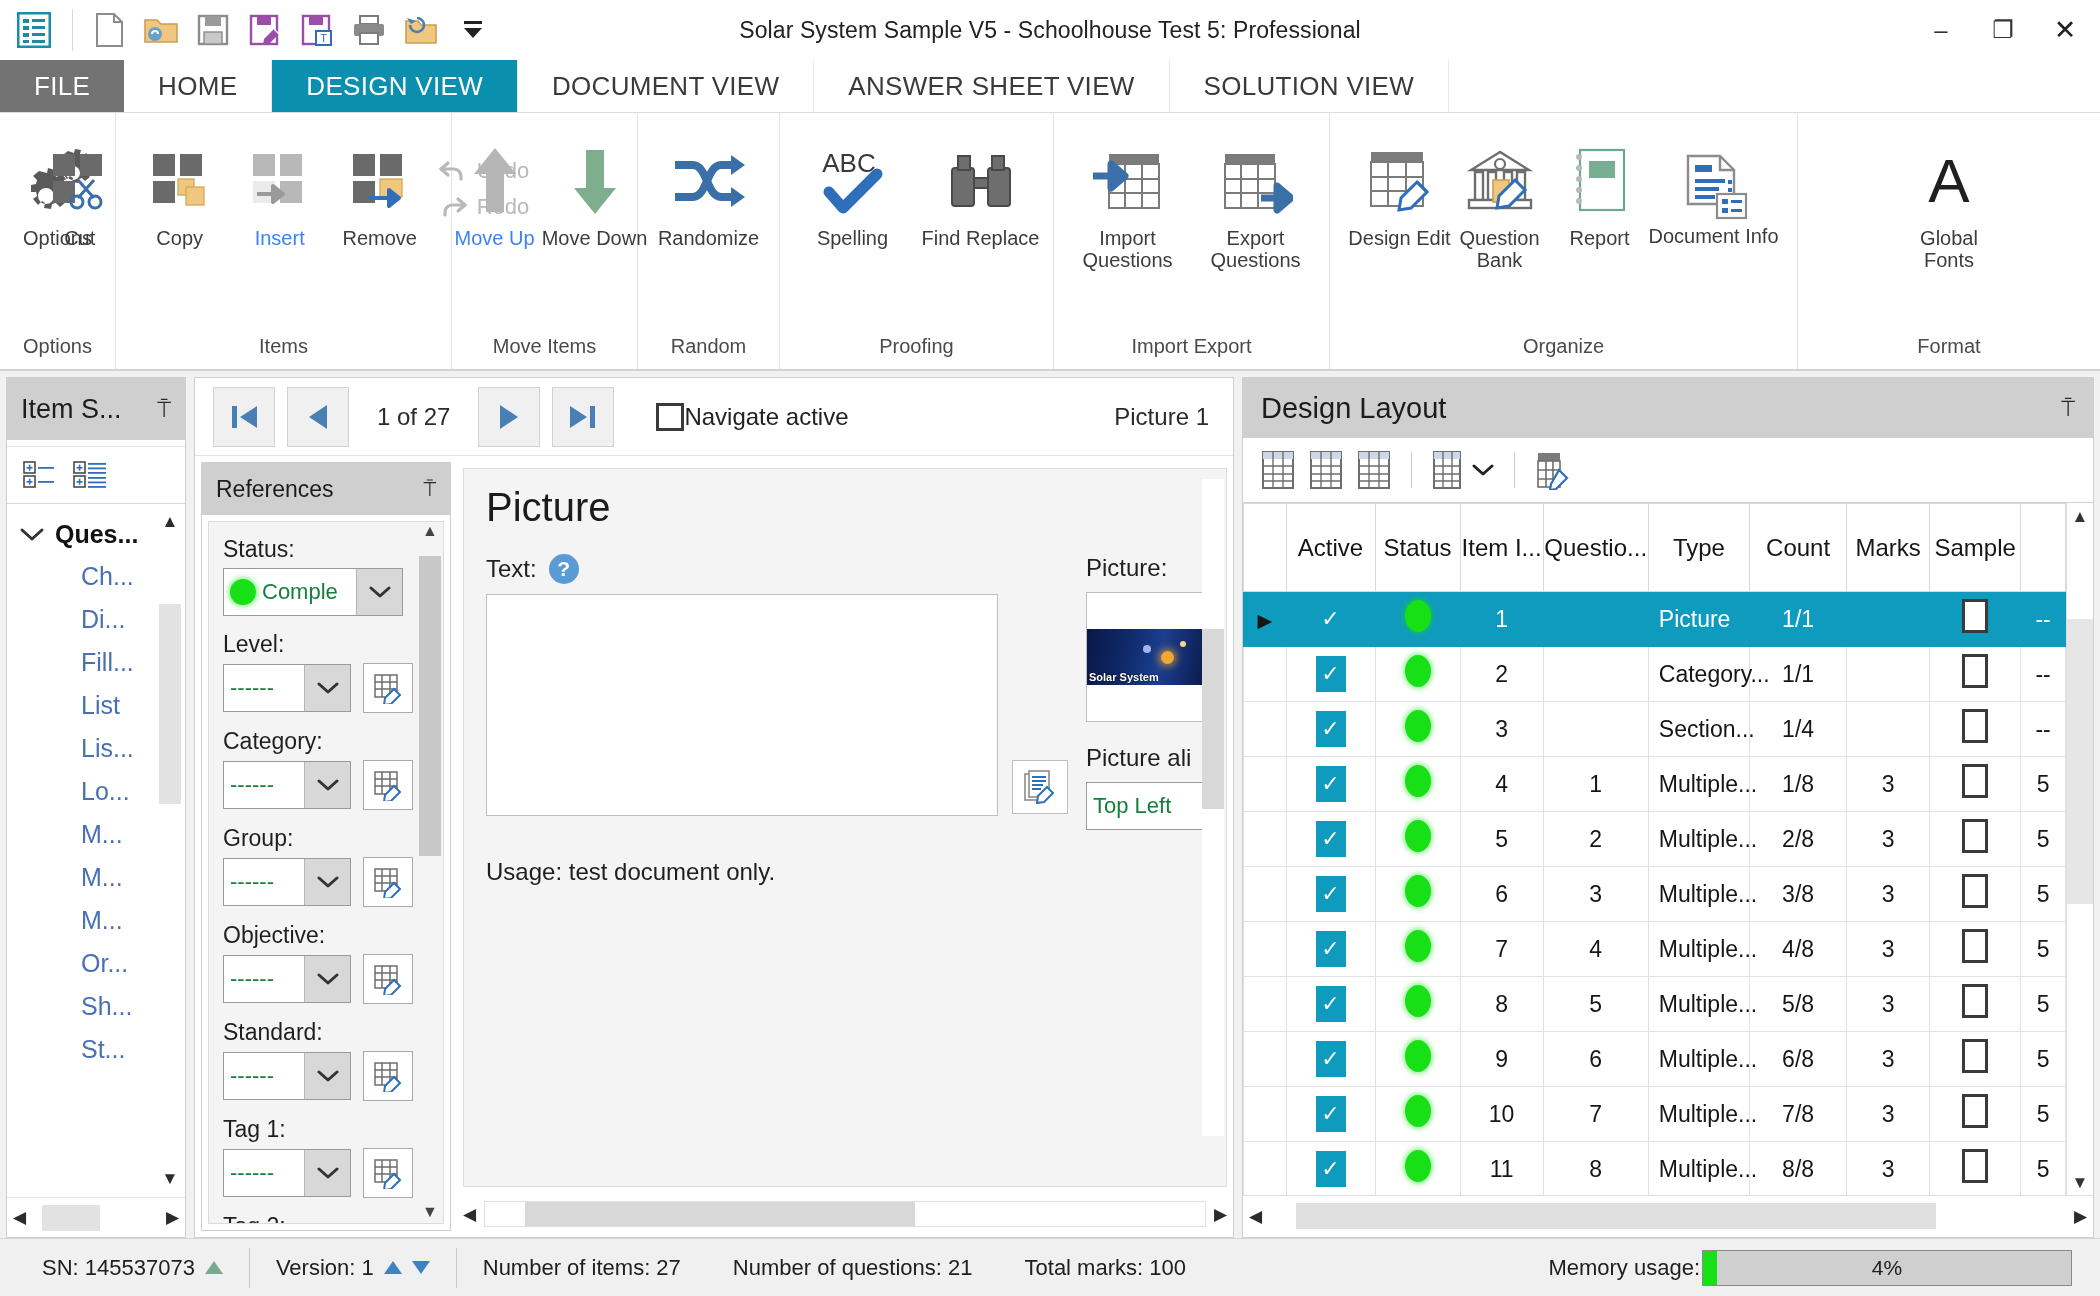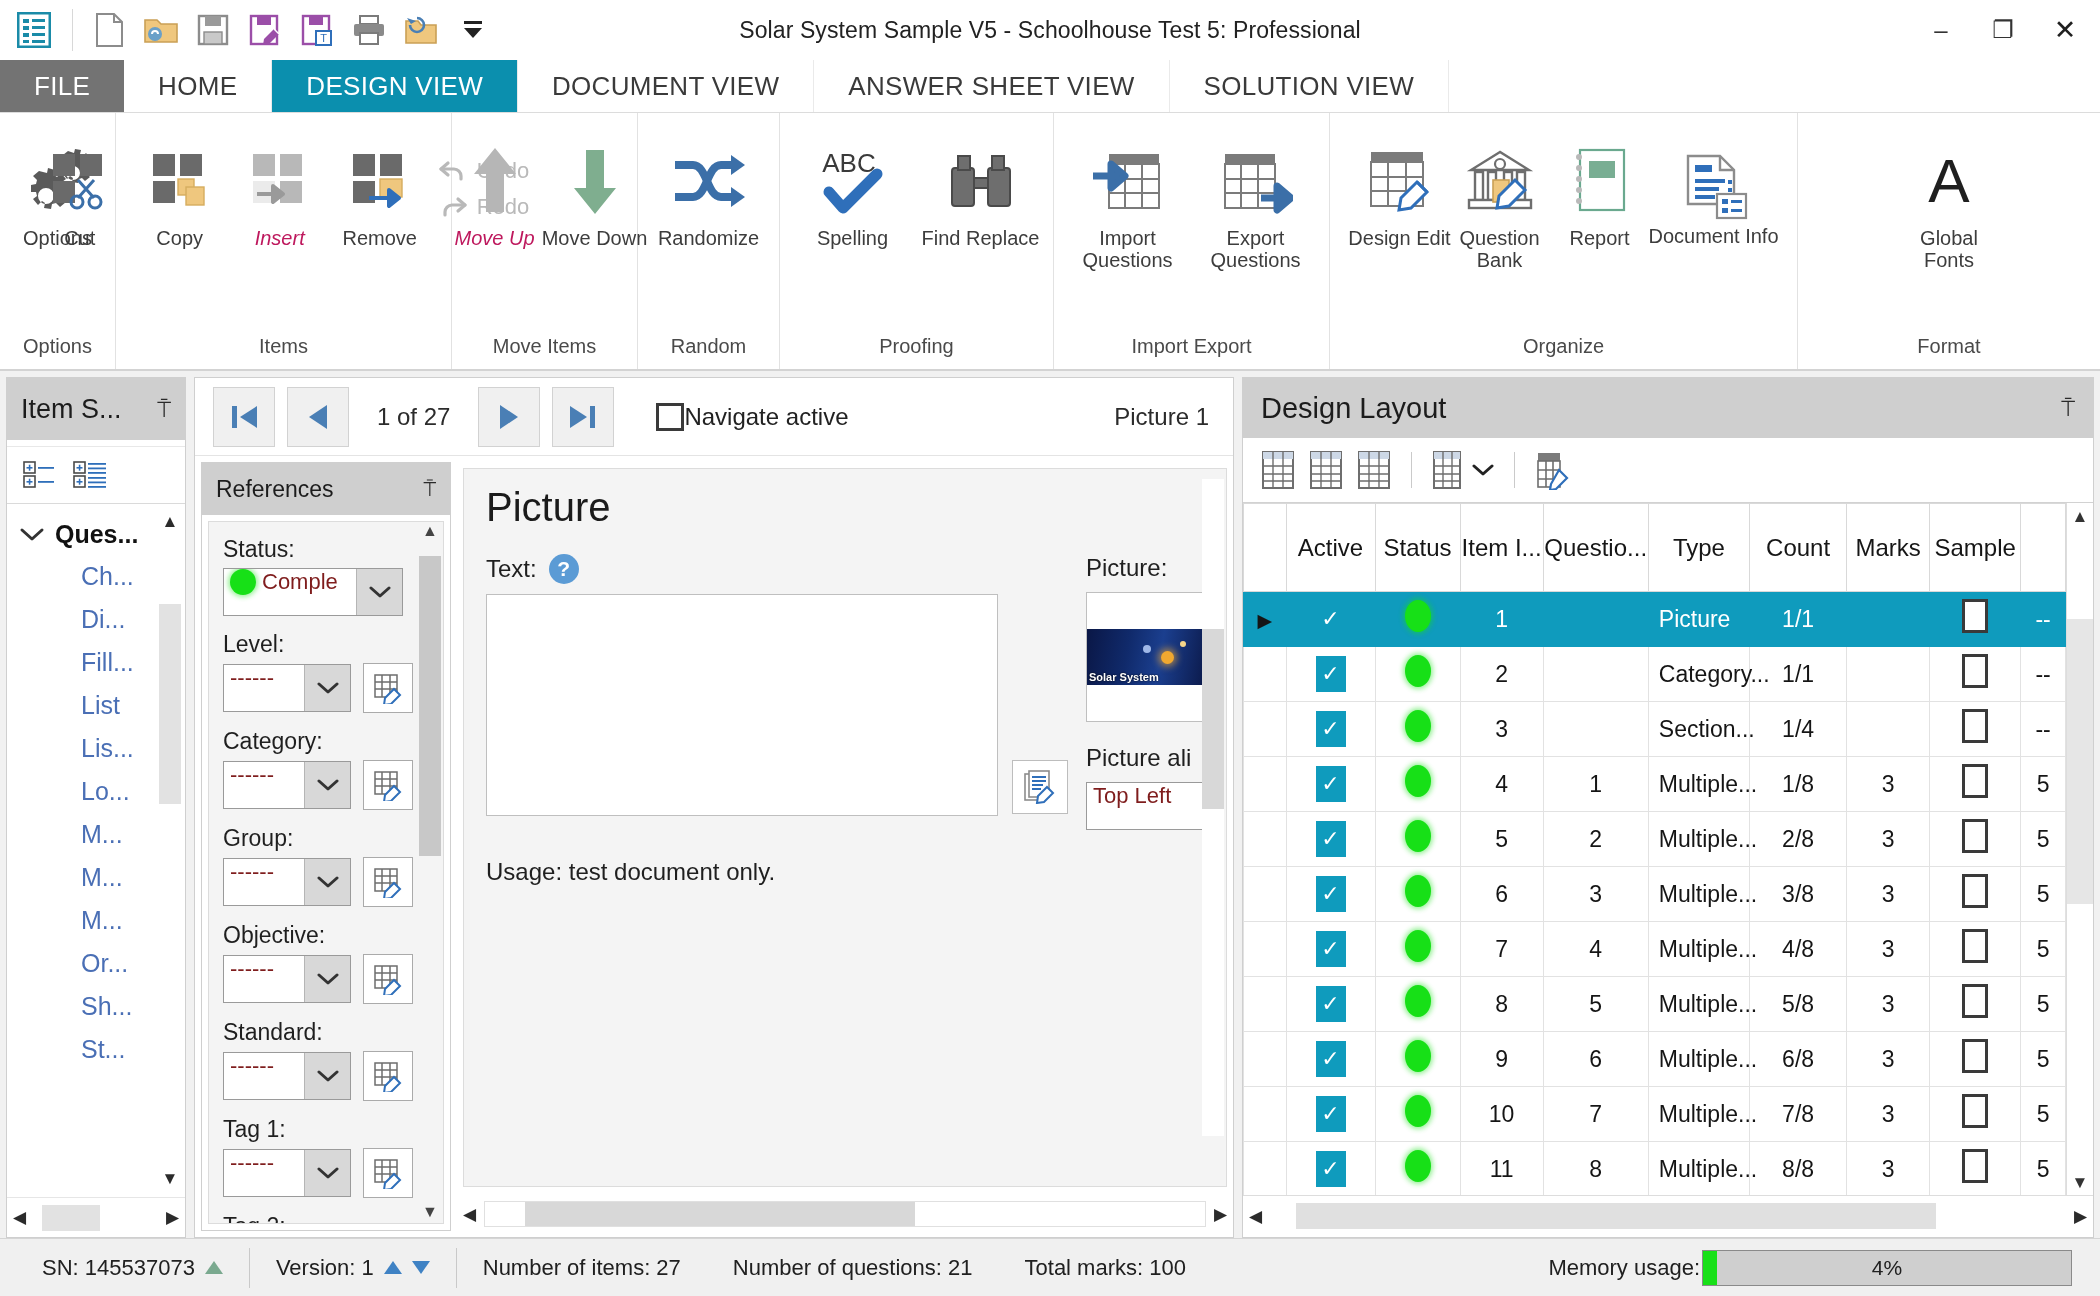--- a/index.html
+++ b/index.html
@@ -32,21 +32,21 @@
 
   
   .ribbon { flex:0 0 258px; height:258px; display:flex; align-items:stretch; background:#fff; border-bottom:2px solid #d3d3d3; position:relative; }
   .rgroup { display:flex; flex-direction:column; align-items:center; border-right:1px solid #e2e2e2; padding:0; position:relative; }
   .rgroup:last-child { border-right:none; }
   .rg-items { flex:1; display:flex; align-items:flex-start; padding-top:16px; }
   .rg-label { height:46px; display:flex; align-items:center; justify-content:center; font-size:20px; color:#4a4a4a; width:100%; }
   .rbtn { width:100px; display:flex; flex-direction:column; align-items:center; padding-top:6px; cursor:default; }
   .rbtn .ico { height:92px; display:flex; align-items:center; justify-content:center; }
   .rbtn .lbl { font-size:20px; color:#3d3d3d; text-align:center; line-height:1.12; width:108px; }
-  .rbtn.dis .lbl { color:#be185d;font-style:italic; }
+  .rbtn.dis .lbl { color:#3b82f6; }
   .rbtn.wide { width:128px; }
   .rbtn.wide .lbl { width:132px; }
   .stackbtn { display:flex; flex-direction:column; gap:4px; justify-content:center; padding-top:26px;}
   .sbtn { display:flex; align-items:center; gap:9px; padding:3px 8px; font-size:22px; color:#b9b9b9; }
 
   
   .body { flex:1; display:flex; background:#f1f1f1; padding:6px 6px 0 6px; gap:0; min-height:0; }
 
   
   .dock-left { width:180px; display:flex; flex-direction:column; background:#fff; border:1px solid #cfcfcf; margin-right:8px; }
@@ -76,21 +76,21 @@
 
   .center-body { flex:1; display:flex; min-height:0; }
   .refs { width:250px; display:flex; flex-direction:column; border-right:1px solid #d0d0d0; background:#fff; margin:6px 0 6px 6px; border:1px solid #cfcfcf;}
   .refs-head { height:52px; background:#cfcfcf; display:flex; align-items:center; padding:0 14px; }
   .refs-title { font-size:23px; color:#1c1c1c; }
   .refs-body { flex:1; background:#f4f4f4; padding:14px 10px 0 14px; position:relative; overflow:hidden; margin:6px; border:1px solid #dcdcdc; }
   .fld { margin-bottom:15px; }
   .fld .flabel { font-size:23px; color:#1f1f1f; margin-bottom:5px; }
   .fld .row { display:flex; align-items:center; gap:12px; }
   .combo { display:flex; align-items:stretch; height:48px; border:1px solid #9a9a9a; background:#fff; width:128px; }
-  .combo .val { flex:1; display:flex; align-items:flex-start; gap:6px; padding:0 6px; font-size:22px; color:#7f1d1d; overflow:hidden; white-space:nowrap; }
+  .combo .val { flex:1; display:flex; align-items:center; gap:6px; padding:0 6px; font-size:22px; color:#15803d; overflow:hidden; white-space:nowrap; }
   .combo .drop { width:46px; background:#d8d8d8; border-left:1px solid #b5b5b5; display:flex; align-items:center; justify-content:center; }
   .combo.wide { width:180px; }
   .gridbtn { width:50px; height:50px; border:1px solid #aaa; background:#fff; display:flex; align-items:center; justify-content:center; }
   .refs-scroll { position:absolute; right:0; top:0; bottom:0; width:26px; background:#f4f4f4; }
   .refs-scroll .rthumb { position:absolute; top:34px; height:300px; left:2px; width:22px; background:#c8c8c8; }
 
   .editor { flex:1; display:flex; flex-direction:column; min-width:0; padding:8px 0 0 12px; position:relative; background:#fff;}
   .editor-inner { flex:1; background:#f4f4f4; border:1px solid #dcdcdc; margin:4px 6px 0 0; padding:16px 22px; position:relative; overflow:hidden;}
   .ed-title { font-size:40px; color:#1b1b1b; margin-bottom:24px; }
   .ed-row { display:flex; gap:0; }

